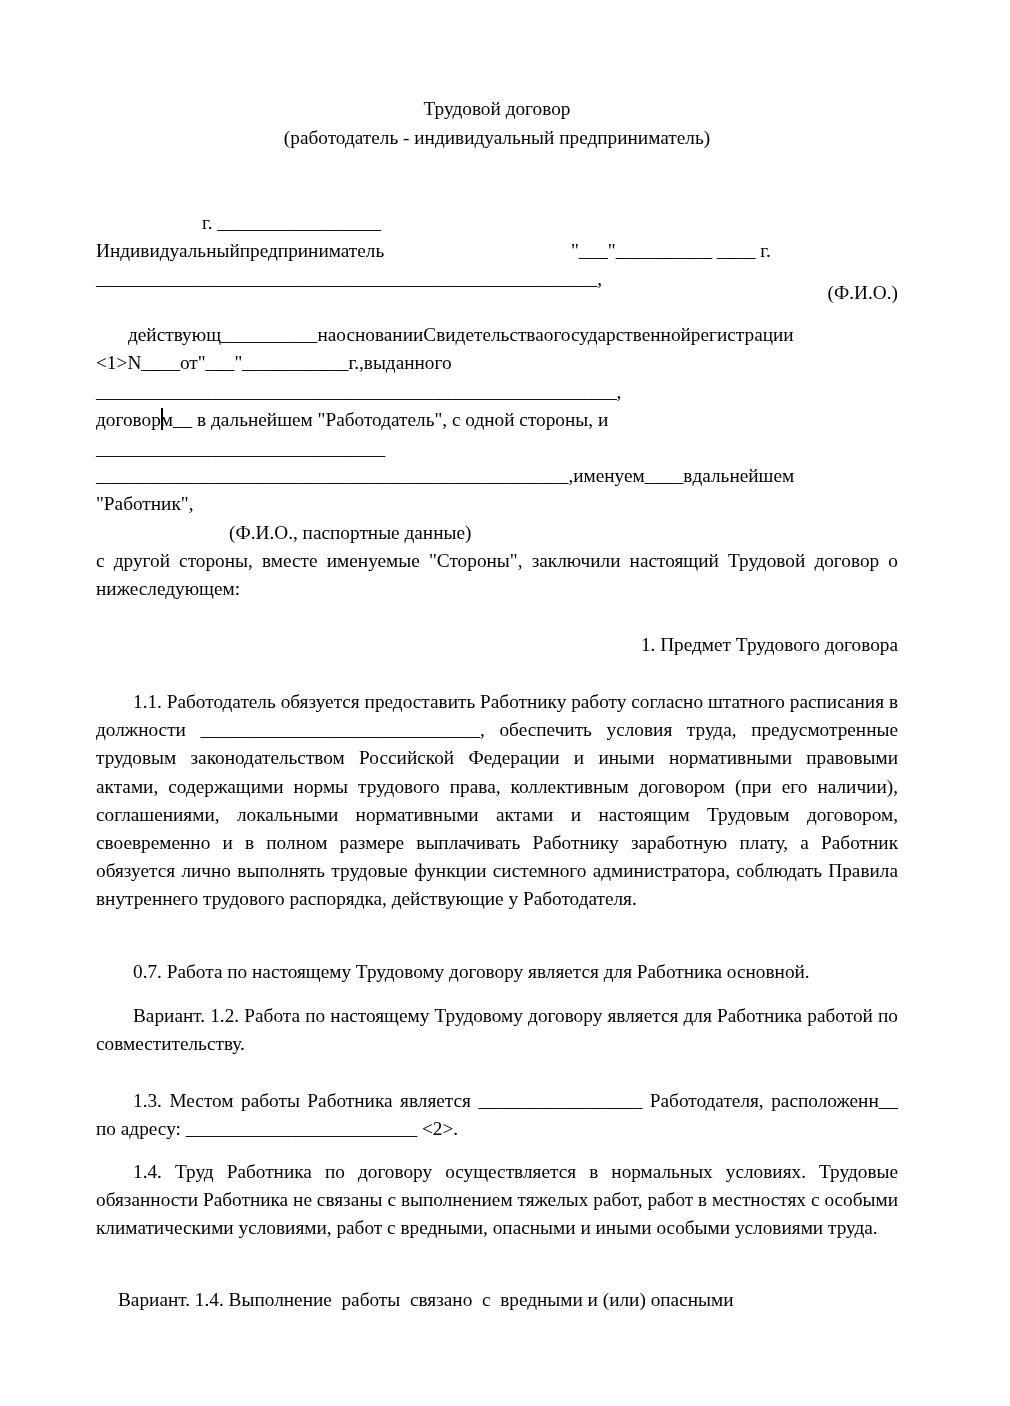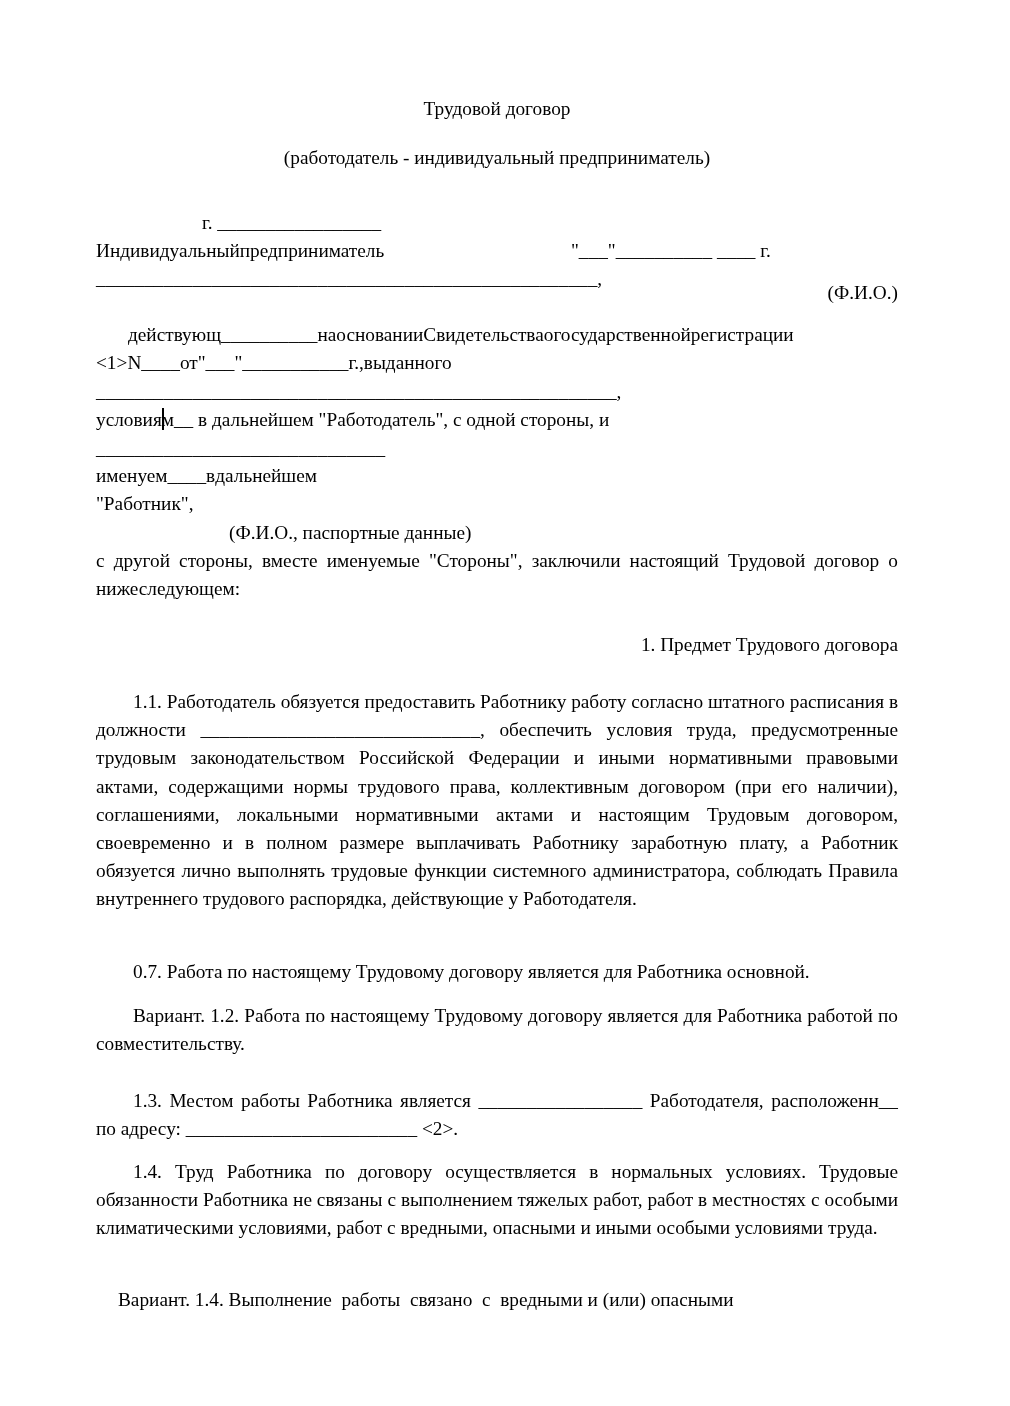--- a/index.html
+++ b/index.html
@@ -15,21 +15,21 @@
   .para { position: absolute; left: 0; width: 802px; line-height: 28.2px; text-align: justify; text-align-last: left; }
   .indent { text-indent: 37px; }
   .cursor { display: inline-block; width: 0; border-left: 2px solid #000; height: 22px; vertical-align: -4px; margin-right: -2px; }
 </style>
 </head>
 <body>
 
 <div class="page">
 
   <div class="line center" style="top:95px;">Трудовой договор</div>
-  <div class="line center" style="top:124px;margin-top:20px;">(работодатель - индивидуальный предприниматель)</div>
+  <div class="line center" style="top:124px;">(работодатель - индивидуальный предприниматель)</div>
 
   <div class="line" style="top:181px;">
     <span style="position:absolute; left:106px;">г. _________________</span>
     <span style="position:absolute; left:475px;">"___"__________ ____ г.</span>
   </div>
 
   <div class="line justify-line" style="top:237px;">
     <span>Индивидуальный</span>
     <span>предприниматель</span>
   </div>
@@ -52,25 +52,26 @@
     <span>____</span>
     <span>от</span>
     <span>"___"________</span>
     <span>___</span>
     <span>г.,</span>
     <span>выданного</span>
   </div>
 
   <div class="line" style="top:378px;">______________________________________________________,</div>
 
-  <div class="line" style="top:406px;"><span>условия</span><span class="cursor"></span><span>м__ в дальнейшем "Работодатель", с одной стороны, и</span></div>
+  <div class="line" style="top:406px;"><span>договор</span><span class="cursor"></span><span>м__ в дальнейшем "Работодатель", с одной стороны, и</span></div>
 
   <div class="line" style="top:435px;">______________________________</div>
 
   <div class="line justify-line" style="top:462px;">
+    <span>_________________________________________________,</span>
     <span>именуем____</span>
     <span>в</span>
     <span>дальнейшем</span>
   </div>
 
   <div class="line" style="top:490px;">"Работник",</div>
   <div class="line" style="top:519px; padding-left:133px;">(Ф.И.О., паспортные данные)</div>
 
   <div class="para" style="top:547px;">с другой стороны, вместе именуемые "Стороны", заключили настоящий Трудовой договор о нижеследующем:</div>
 

